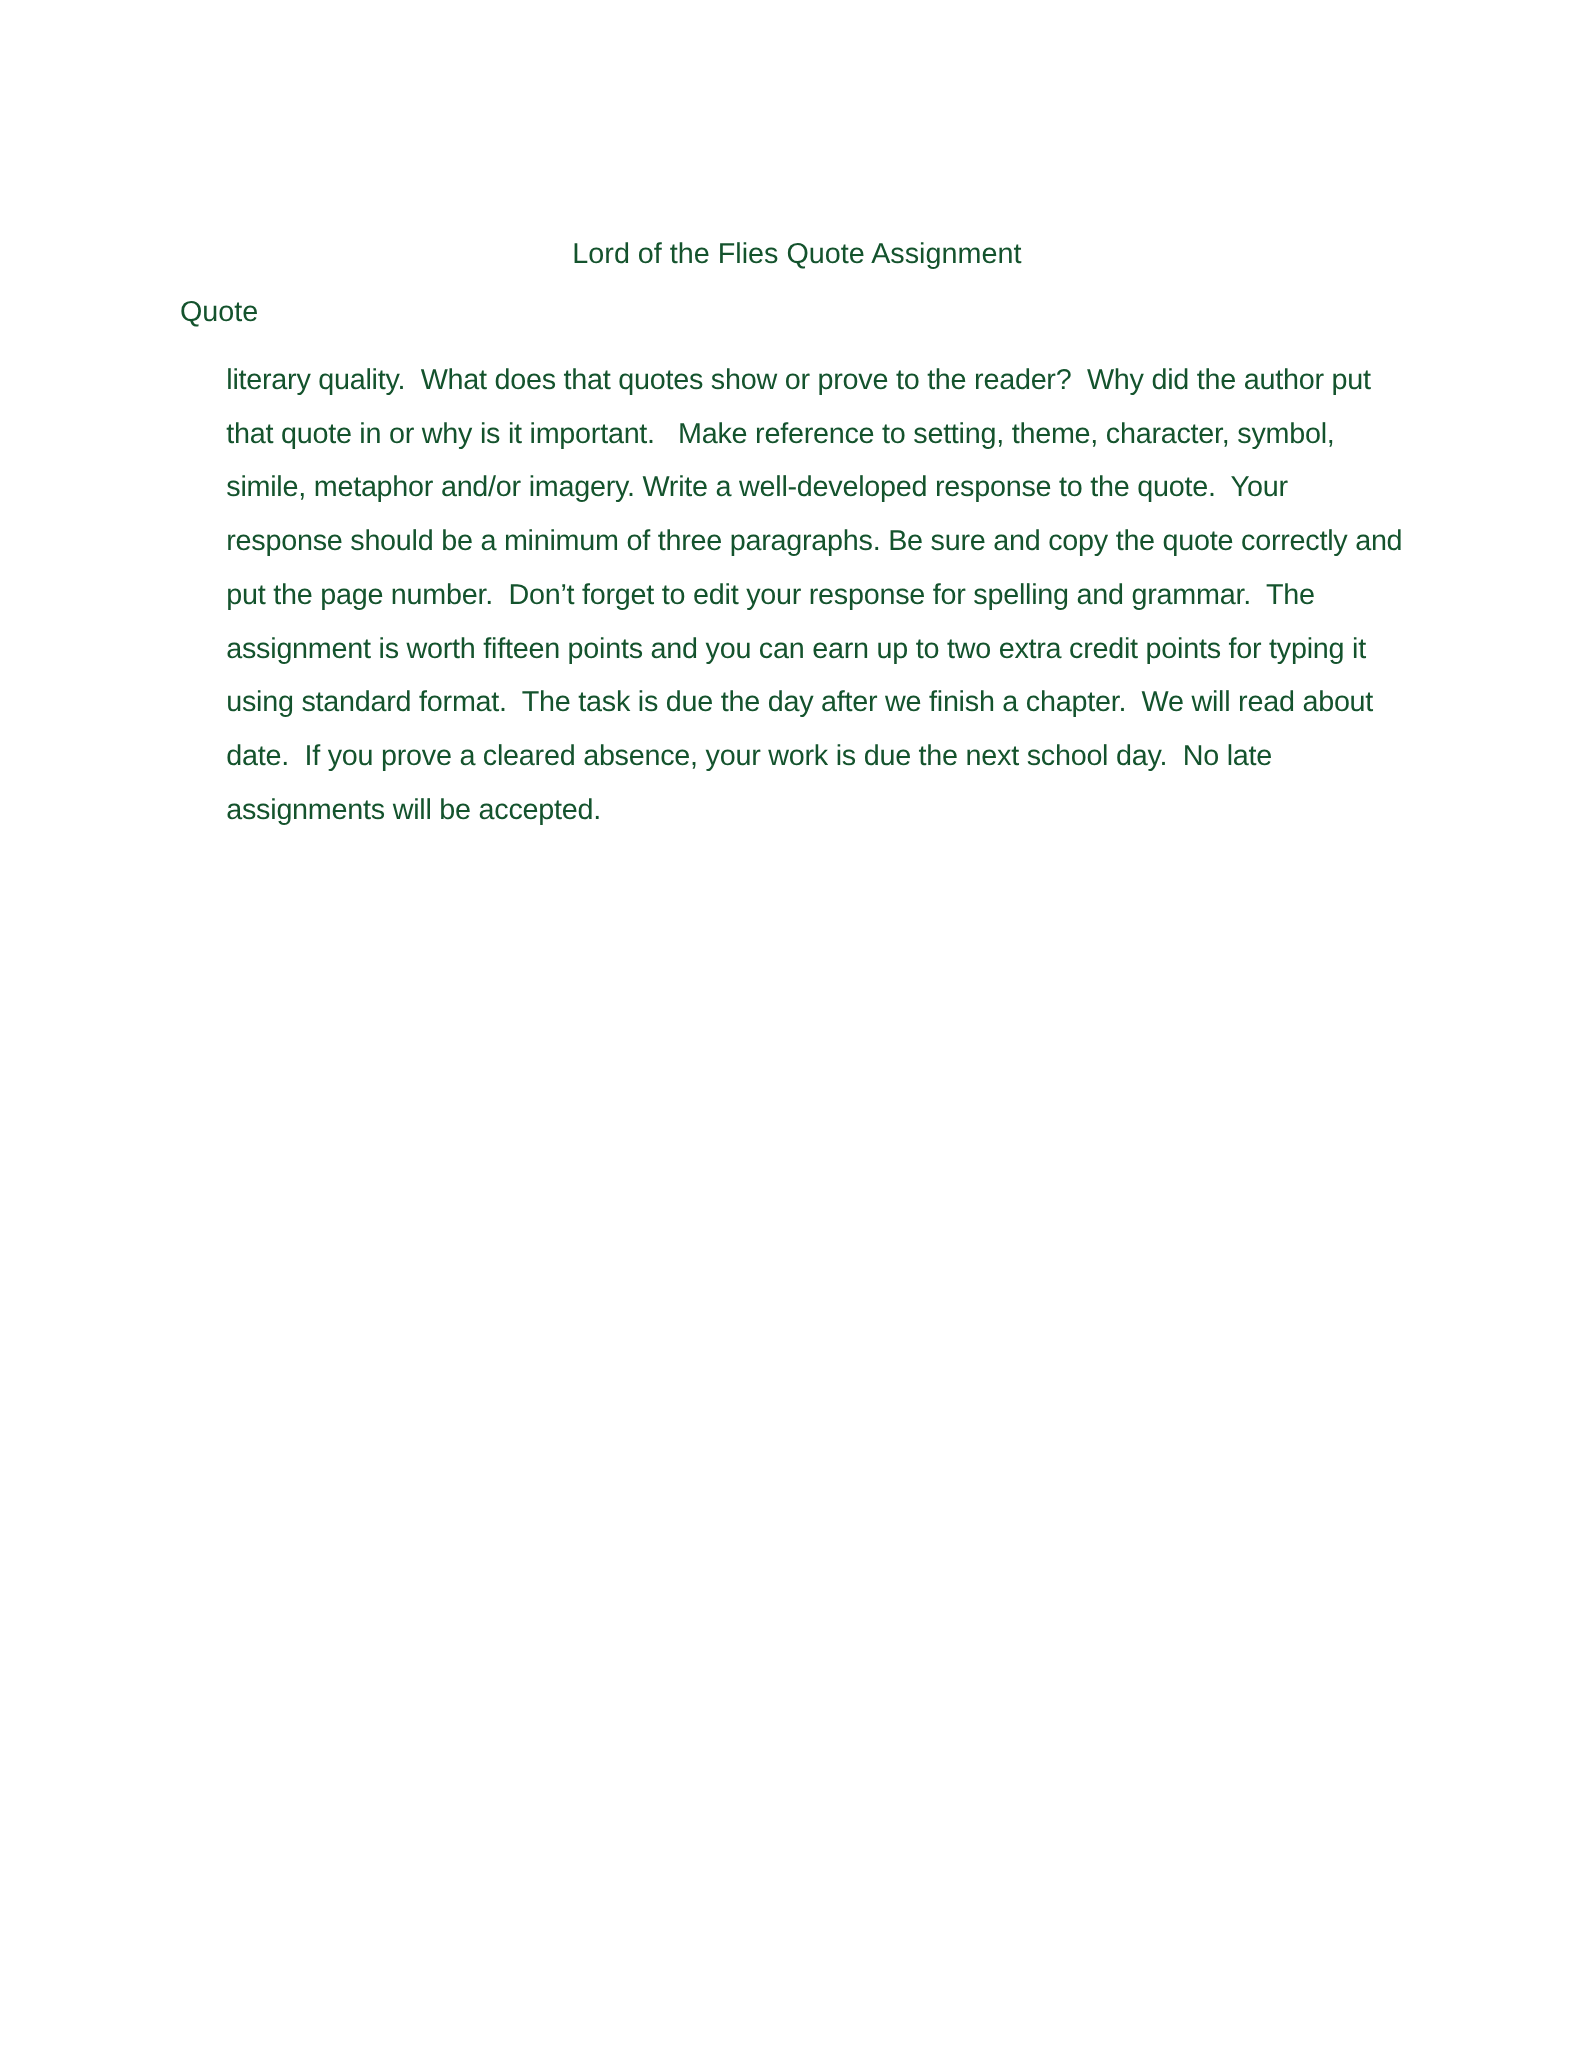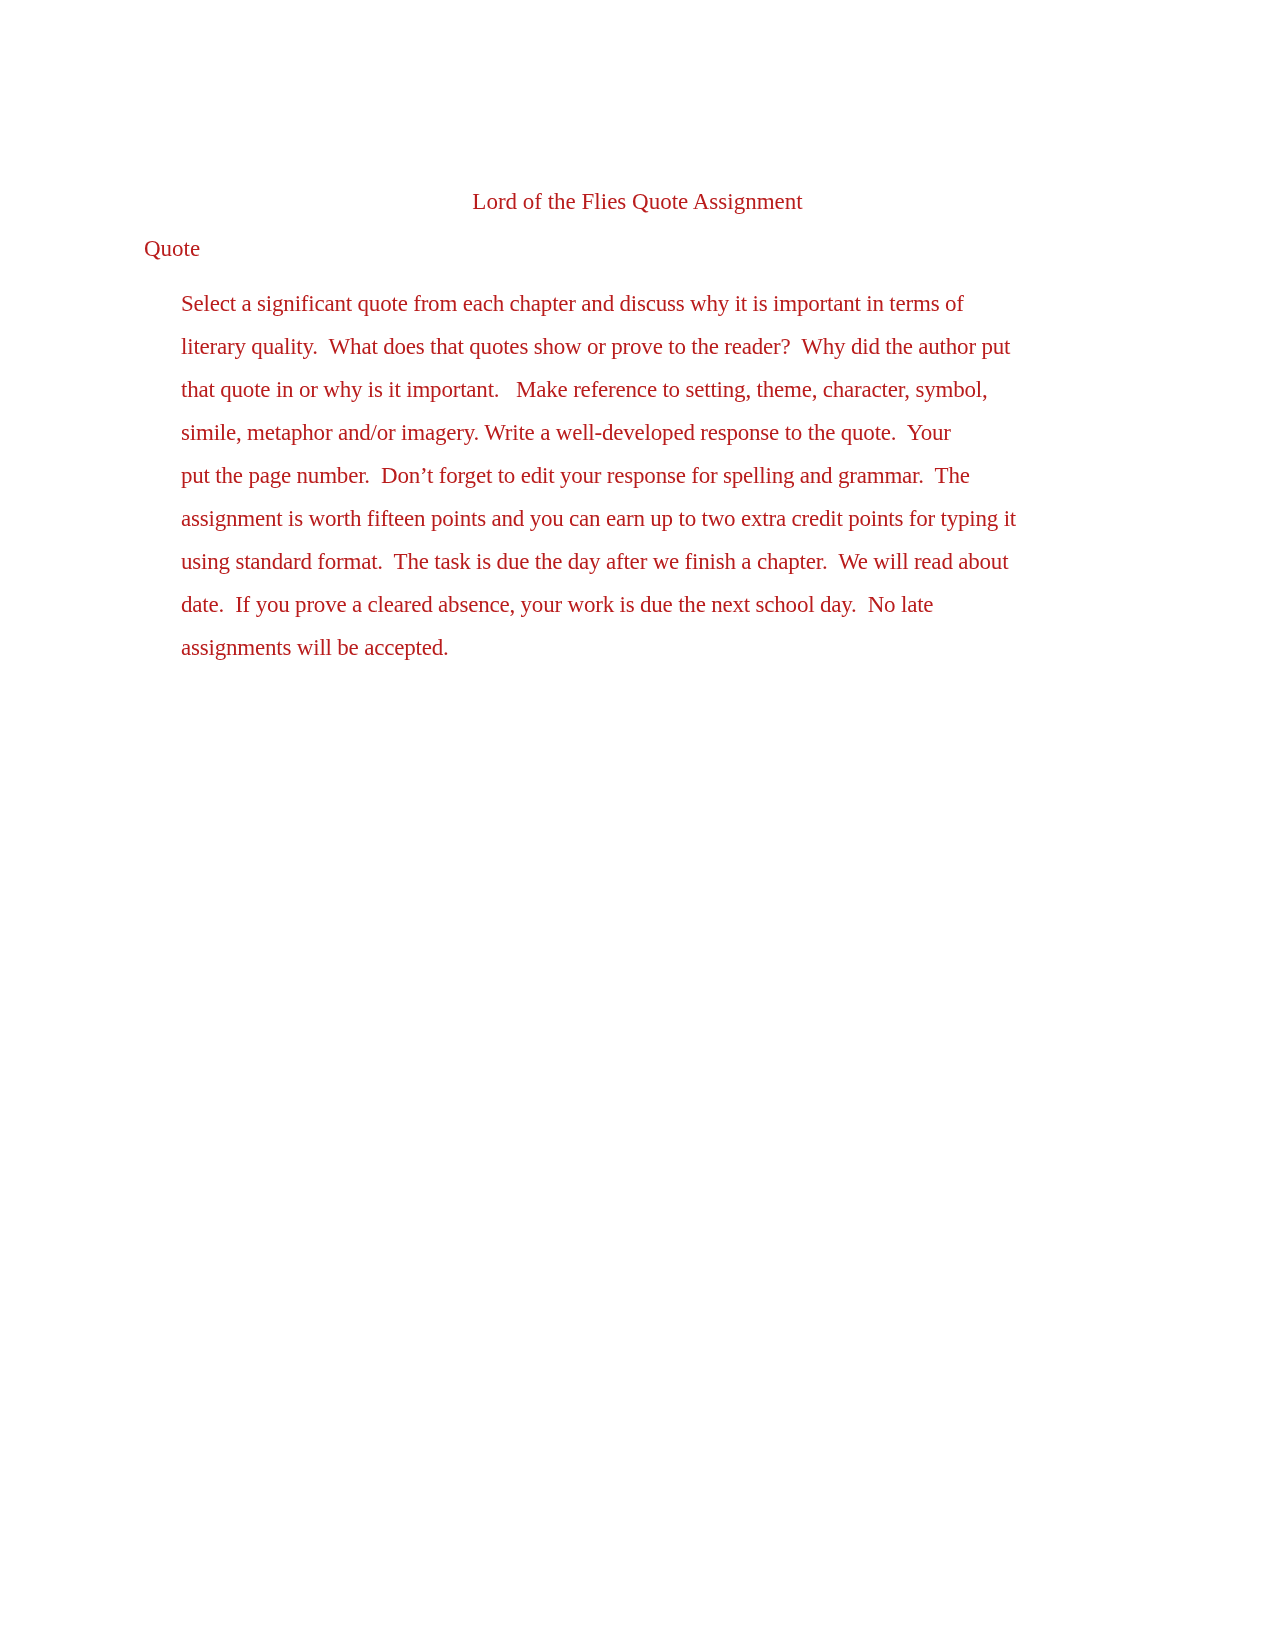--- a/index.html
+++ b/index.html
@@ -5,22 +5,22 @@
   html, body {
     margin: 0;
     padding: 0;
     background: #e8e8e8;
   }
   .page {
     position: relative;
     width: 1275px;
     height: 1650px;
     background: #ffffff;
-    font-family: Liberation Serif, serif;
-    color: #b91c1c;
+    font-family: Liberation Sans, sans-serif;
+    color: #14532d;
     overflow: hidden;
   }
   .doc-title {
     position: absolute;
     top: 189px;
     left: 0;
     width: 1275px;
     text-align: center;
     font-size: 23px;
     font-weight: 400;
@@ -51,24 +51,24 @@
 </head>
 <body>
 
 <div class="page">
 
   <div class="doc-title">Lord of the Flies Quote Assignment</div>
 
   <div class="doc-heading">Quote</div>
 
   <div class="doc-paragraph">
-    <div class="line">Select a significant quote from each chapter and discuss why it is important in terms of</div>
     <div class="line">literary quality.  What does that quotes show or prove to the reader?  Why did the author put</div>
     <div class="line">that quote in or why is it important.   Make reference to setting, theme, character, symbol,</div>
     <div class="line">simile, metaphor and/or imagery. Write a well-developed response to the quote.  Your</div>
+    <div class="line">response should be a minimum of three paragraphs. Be sure and copy the quote correctly and</div>
     <div class="line">put the page number.  Don’t forget to edit your response for spelling and grammar.  The</div>
     <div class="line">assignment is worth fifteen points and you can earn up to two extra credit points for typing it</div>
     <div class="line">using standard format.  The task is due the day after we finish a chapter.  We will read about</div>
     <div class="line">date.  If you prove a cleared absence, your work is due the next school day.  No late</div>
     <div class="line">assignments will be accepted.</div>
   </div>
 
 </div>
 
 </body></html>

